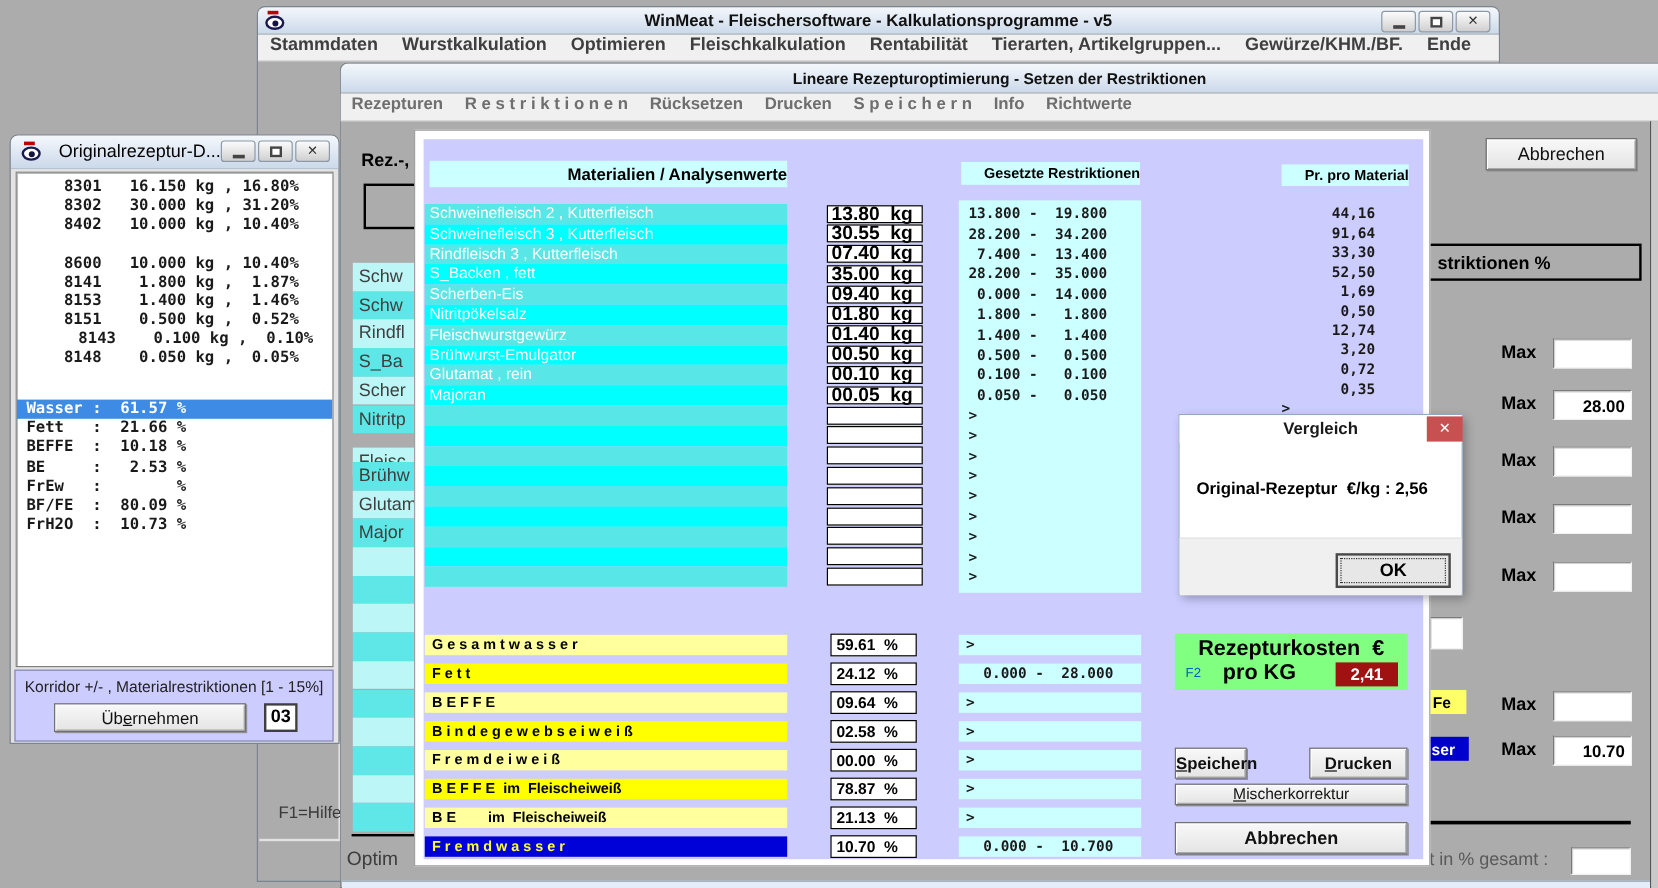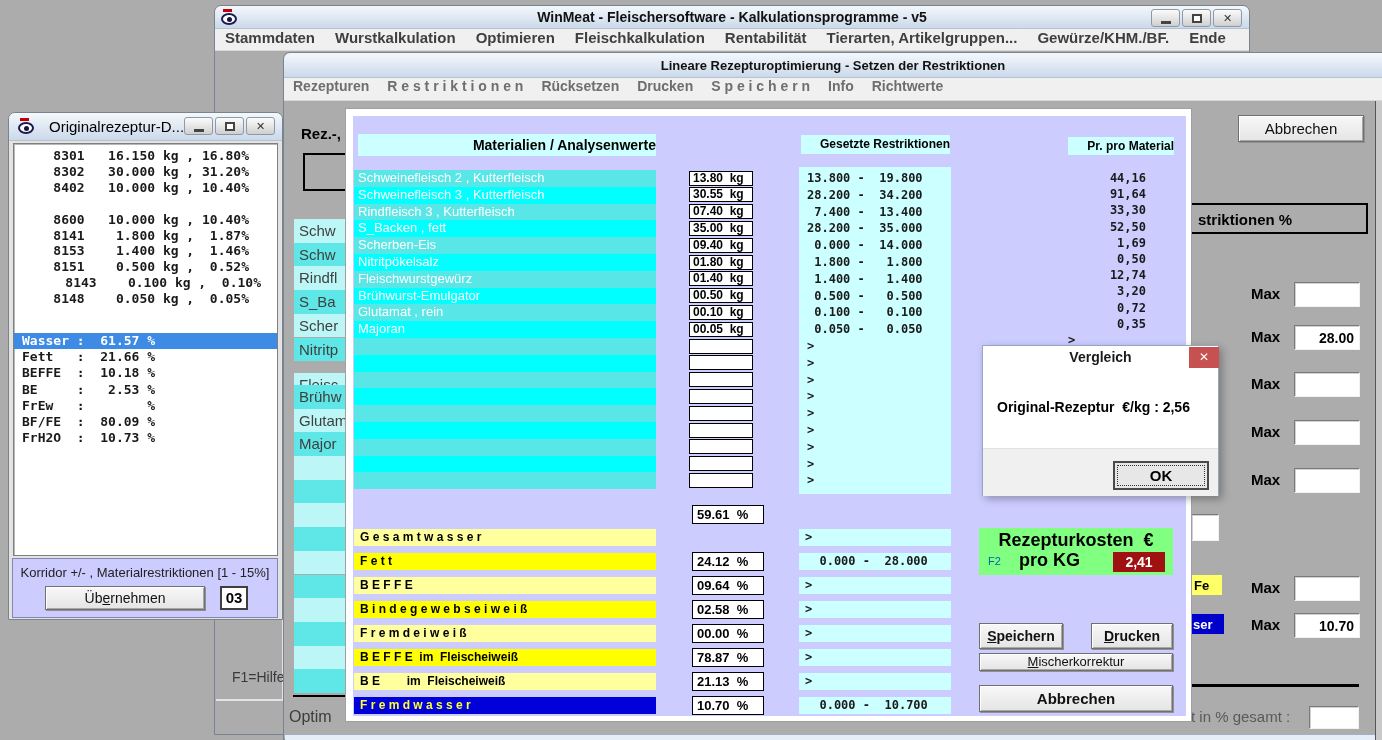--- a/index.html
+++ b/index.html
@@ -96,22 +96,22 @@
   #dialog { position: absolute; left: 345px; top: 108px; width: 847px; height: 614px; background: #FFF; border: 1px solid #A0A0A0; z-index: 4; }
   #dlg-inner { position: absolute; left: 7px; top: 7px; width: 833px; height: 600px; background: #CCCCFF; }
   .cyhdr { position: absolute; background: #CCFFFF; color: #000; font-weight: bold; text-align: right; }
   #hdr-mat { left: 12px; top: 25px; width: 298px; height: 22px; font-size: 14px; line-height: 22px; }
   #hdr-res { left: 455px; top: 26px; width: 149px; height: 19px; font-size: 12px; line-height: 19px; }
   #hdr-pr  { left: 722px; top: 28px; width: 106px; height: 18px; font-size: 12px; line-height: 18px; }
   .matrow { position: absolute; left: 8px; width: 302px; height: 16.8px; overflow: hidden;
             font-size: 13px; color: #FFF; line-height: 16.8px; padding-left: 4px; }
   .cyL { background: #59E6E6; }
   .cyV { background: #00FFFF; }
-  .kgbox { position: absolute; left: 343px; width: 64px; height: 15px; background: #FFF; border: 1px solid #000;
-           font-weight: bold; font-size: 12px; line-height: 13px; padding-left: 3px; white-space: pre; color: #000; }
+  .kgbox { position: absolute; left: 343px; width: 80px; height: 15px; background: #FFF; border: 1px solid #000;
+           font-weight: bold; font-size: 16px; line-height: 13px; padding-left: 3px; white-space: pre; color: #000; }
   #restpanel { position: absolute; left: 453px; top: 58px; width: 152px; height: 327px; background: #CCFFFF; }
   .restrow { position: absolute; left: 0; width: 100%; height: 16px; line-height: 16px; padding-left: 8px;
              font-family: "DejaVu Sans Mono", "Liberation Mono", monospace; font-weight: bold; font-size: 12px; color: #1A1A1A; white-space: pre; }
   .pricerow { position: absolute; left: 715px; width: 85px; text-align: right;
               font-family: "DejaVu Sans Mono", "Liberation Mono", monospace; font-weight: bold; font-size: 12px; color: #1A1A1A; }
   .pricemark { position: absolute; left: 722px; font-family: "DejaVu Sans Mono", "Liberation Mono", monospace; font-weight: bold; font-size: 12px; color: #1A1A1A; }
   .analabel { position: absolute; left: 8px; width: 302px; height: 17px; font-weight: bold; font-size: 12px;
               line-height: 17px; padding-left: 6px; white-space: pre; color: #000; overflow: hidden; }
   .aL-pale { background: #FFFF9E; }
   .aL-bright { background: #FFFF00; }
@@ -120,21 +120,21 @@
           font-weight: bold; font-size: 13px; line-height: 17px; padding-left: 4px; white-space: pre; color: #000; }
   .cybox { position: absolute; left: 453px; width: 152px; height: 17px; background: #CCFFFF;
            font-family: "DejaVu Sans Mono", "Liberation Mono", monospace; font-weight: bold; font-size: 12px;
            line-height: 17px; padding-left: 6px; white-space: pre; color: #1A1A1A; }
   #cost-panel { position: absolute; left: 633px; top: 419px; width: 194px; height: 47px; background: #80FF80; }
   #cost-title { position: absolute; left: 0; right: 0; top: 2px; text-align: center; font-weight: bold; font-size: 18px; color: #000; white-space: pre; }
   #cost-fkey { position: absolute; left: 9px; top: 27px; font-size: 11px; color: #0066B3; }
   #cost-sub { position: absolute; left: 40px; top: 22px; font-weight: bold; font-size: 18px; color: #000; }
   #cost-val { position: absolute; right: 8px; top: 24px; width: 52px; height: 20px; background: #A01212;
               color: #FFF; font-weight: bold; font-size: 14px; text-align: center; line-height: 20px; }
-  #btn-save   { position: absolute; left: 633px; top: 514px; width: 84px;  height: 26px; font-weight: bold; font-size: 14px; line-height: 24px; }
+  #btn-save   { position: absolute; left: 633px; top: 514px; width: 60px;  height: 26px; font-weight: bold; font-size: 14px; line-height: 24px; }
   #btn-print  { position: absolute; left: 745px; top: 514px; width: 82px;  height: 26px; font-weight: bold; font-size: 14px; line-height: 24px; }
   #btn-mixer  { position: absolute; left: 633px; top: 544px; width: 194px; height: 18px; font-size: 13px; line-height: 16px; }
   #btn-abort  { position: absolute; left: 633px; top: 576px; width: 194px; height: 27px; font-weight: bold; font-size: 15px; line-height: 25px; }
   
   #vg { position: absolute; left: 982px; top: 345px; width: 237px; height: 151px; background: #FFF;
         border: 1px solid #90A8C0; box-shadow: 3px 3px 8px rgba(0,0,0,.30); z-index: 5; text-decoration: underline; }
   #vg-title { position: absolute; left: 0; top: 0; right: 0; height: 23px; background: #FFF;
               font-weight: bold; font-size: 14px; text-align: center; line-height: 23px; color: #1A1A1A; }
   #vg-close { position: absolute; left: 206px; top: 1px; width: 30px; height: 21px; background: #C75050;
               color: #FFF; font-size: 12px; text-align: center; line-height: 21px; }
@@ -380,21 +380,21 @@
       <div class="pricerow" style="top: 94.4px;">33,30</div>
       <div class="pricerow" style="top: 110.6px;">52,50</div>
       <div class="pricerow" style="top: 126.8px;">1,69</div>
       <div class="pricerow" style="top: 143px;">0,50</div>
       <div class="pricerow" style="top: 159.2px;">12,74</div>
       <div class="pricerow" style="top: 175.4px;">3,20</div>
       <div class="pricerow" style="top: 191.6px;">0,72</div>
       <div class="pricerow" style="top: 207.8px;">0,35</div>
       <div class="pricemark" style="top: 224px;">&gt;</div>
       <div class="analabel aL-pale" style="top: 420px;">G e s a m t w a s s e r</div>
-      <div class="vbox" style="top: 396px;">59.61  %</div>
+      <div class="vbox" style="top: 419px;">59.61  %</div>
       <div class="cybox" style="top: 420px;">&gt;</div>
       <div class="analabel aL-bright" style="top: 444px;">F e t t</div>
       <div class="vbox" style="top: 443px;">24.12  %</div>
       <div class="cybox" style="top: 444px;">  0.000 -  28.000</div>
       <div class="analabel aL-pale" style="top: 468px;">B E F F E</div>
       <div class="vbox" style="top: 467px;">09.64  %</div>
       <div class="cybox" style="top: 468px;">&gt;</div>
       <div class="analabel aL-bright" style="top: 492px;">B i n d e g e w e b s e i w e i ß</div>
       <div class="vbox" style="top: 491px;">02.58  %</div>
       <div class="cybox" style="top: 492px;">&gt;</div>

